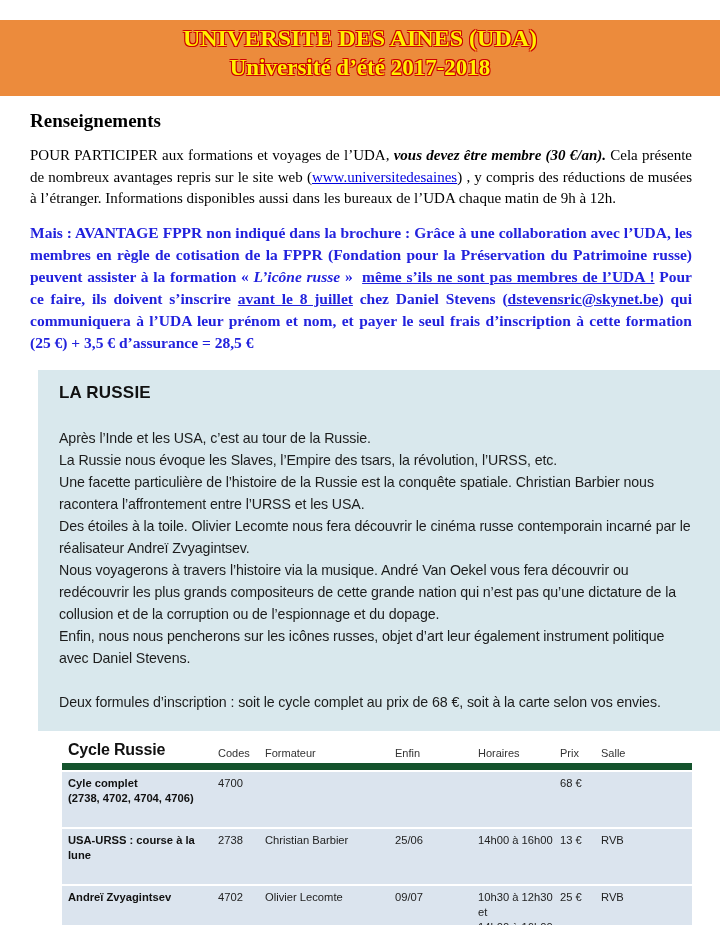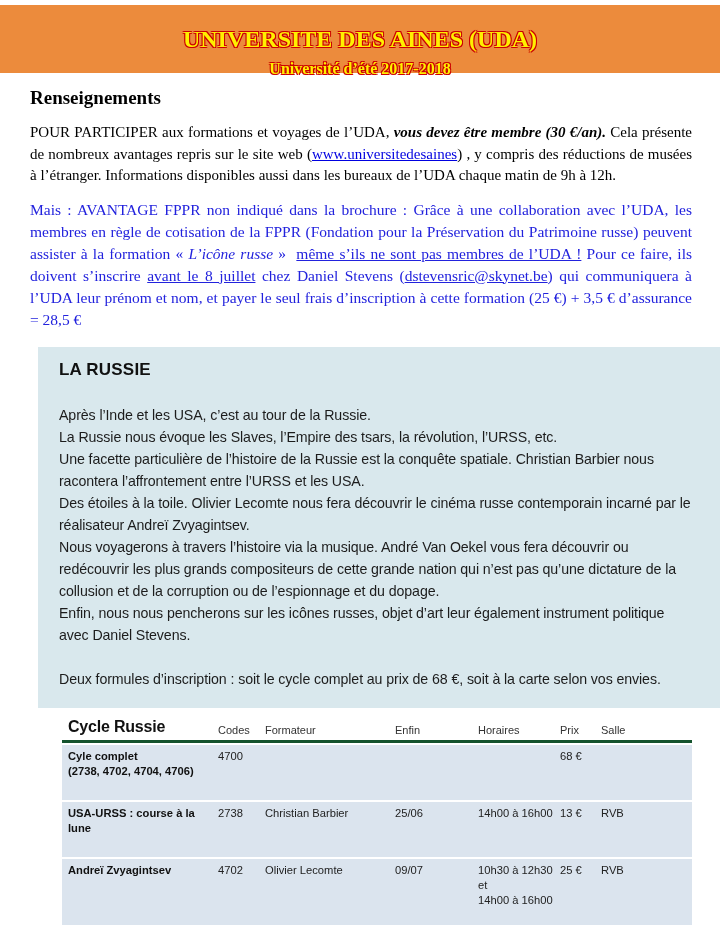--- a/index.html
+++ b/index.html
@@ -6,50 +6,50 @@
   html, body { background: #ffffff; }
   body {
     width: 720px; height: 925px; overflow: hidden;
     font-family: "Liberation Serif", serif;
     color: #000;
   }
   .page { width: 720px; height: 925px; position: relative; background: #fff; }
 
   
   .banner {
-    margin-top: 5px; width: 720px; height: 68px;
-    background: #EC8B3C; text-align: center; padding-top: 20px;
+    margin-top: 20px; width: 720px; height: 76px;
+    background: #EC8B3C; text-align: center; padding-top: 4px;
   }
   .banner-title, .banner-subtitle {
     font-family: "Liberation Serif", serif;
     font-weight: bold; color: #FFF000;
     text-shadow: -1px -1px 0 #CC0000, 1px -1px 0 #CC0000, -1px 1px 0 #CC0000, 1px 1px 0 #CC0000;
   }
   .banner-title { font-size: 24px; line-height: 29px; }
-  .banner-subtitle { font-size: 16px; line-height: 29px; }
+  .banner-subtitle { font-size: 23px; line-height: 29px; }
 
   
   .section-title {
     margin: 14px 30px 0 30px;
     font-size: 19px; font-weight: bold; color: #000;
   }
 
   
   .intro {
     margin: 13px 28px 12px 30px;
     font-size: 15px; line-height: 21.5px; text-align: justify;
   }
   .bi { font-weight: bold; font-style: italic; }
   .weblink { color: #0000E0; text-decoration: underline; cursor: pointer; }
 
   
   .advantage {
     margin: 11px 28px 0 30px;
     font-size: 15.5px; line-height: 22px; text-align: justify;
-    font-weight: normal; color: #2222DD;
+    font-weight: bold; color: #2222DD;
   }
   .advantage .it { font-style: italic; }
   .advantage .ul { text-decoration: underline; }
   .advantage .email { text-decoration: underline; cursor: pointer; }
 
   
   .russie-box {
     margin: 16px 32px 0 38px;
     width: 693px; min-height: 332px;
     background: #D9E8ED;
@@ -70,21 +70,21 @@
   .course-table {
     margin: 10px 28px 0 62px;
     width: 630px;
     font-family: "Liberation Sans", sans-serif;
   }
   .trow {
     display: grid;
     grid-template-columns: 156px 47px 130px 83px 82px 41px 1fr;
     align-items: start;
   }
-  .thead { align-items: end; padding-bottom: 4px; border-bottom: 3px solid #14532d; background: #fff; }
+  .thead { align-items: end; padding-bottom: 4px; border-bottom: 7px solid #14532d; background: #fff; }
   .thead .tbl-title { font-size: 16px; font-weight: bold; color: #111; padding-left: 6px; letter-spacing: -0.2px; }
   .thead .hcell { font-size: 11px; color: #333; }
   .tbody-row { background: #DBE4EE; margin-top: 2px; padding: 4px 0 21px 0; }
   .tbody-row .cell { font-size: 11.2px; line-height: 15px; color: #222; }
   .tbody-row .name { font-weight: bold; color: #111; padding-left: 6px; padding-right: 8px; }
   .table-bottom { border-bottom: 2px solid #93A9B8; }
 </style>
 </head>
 <body>
 

